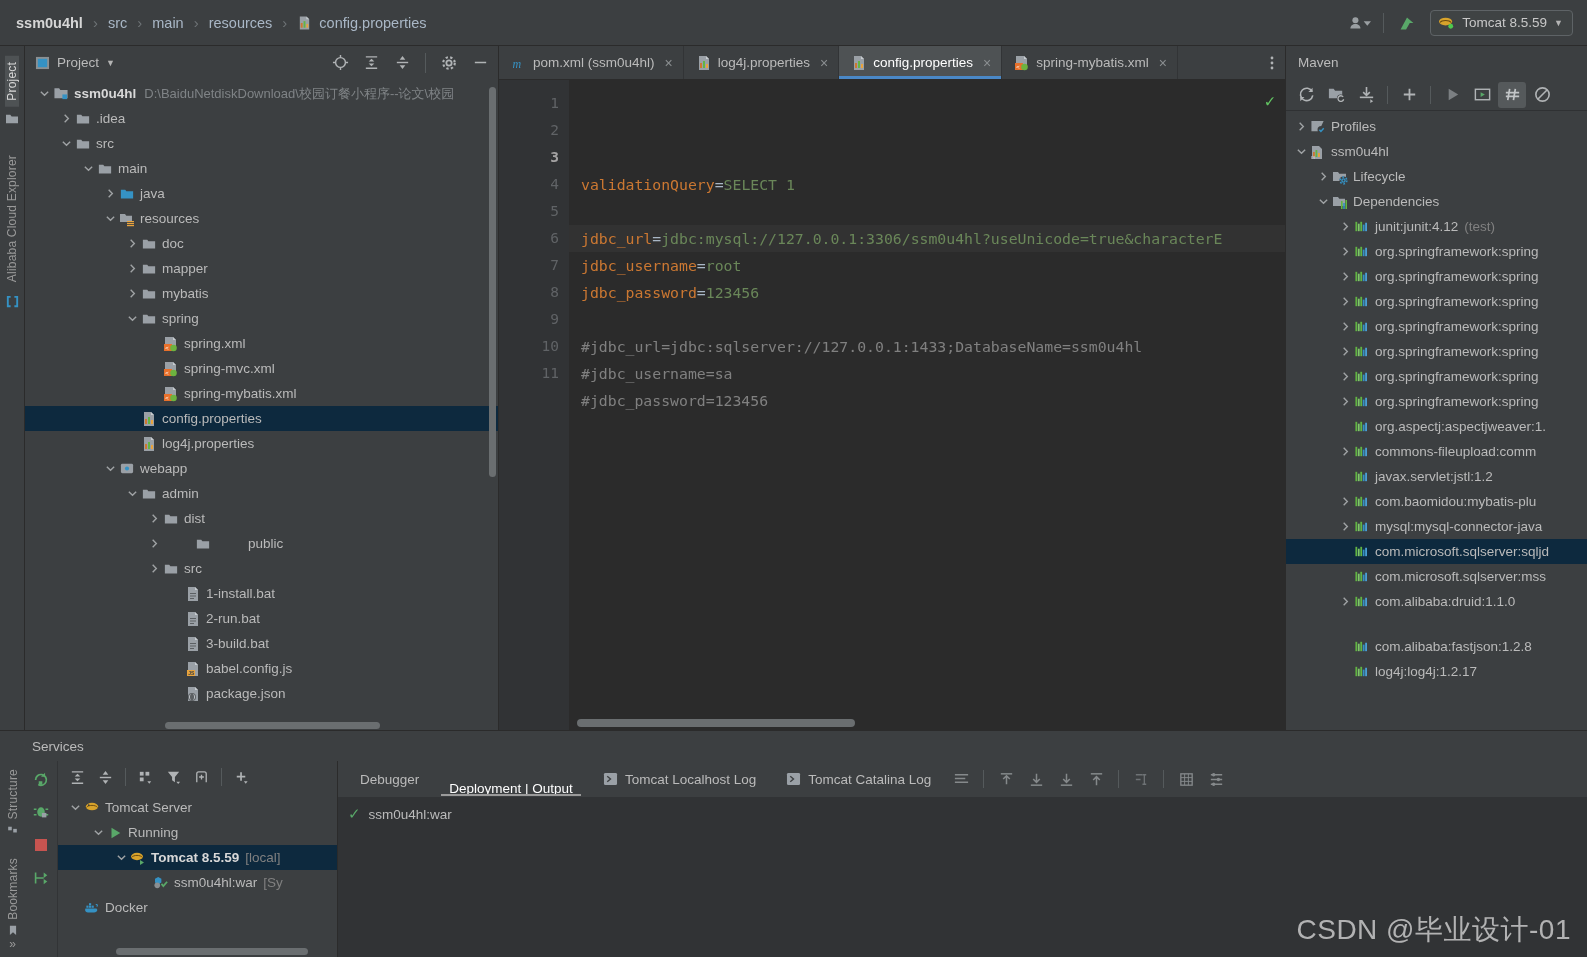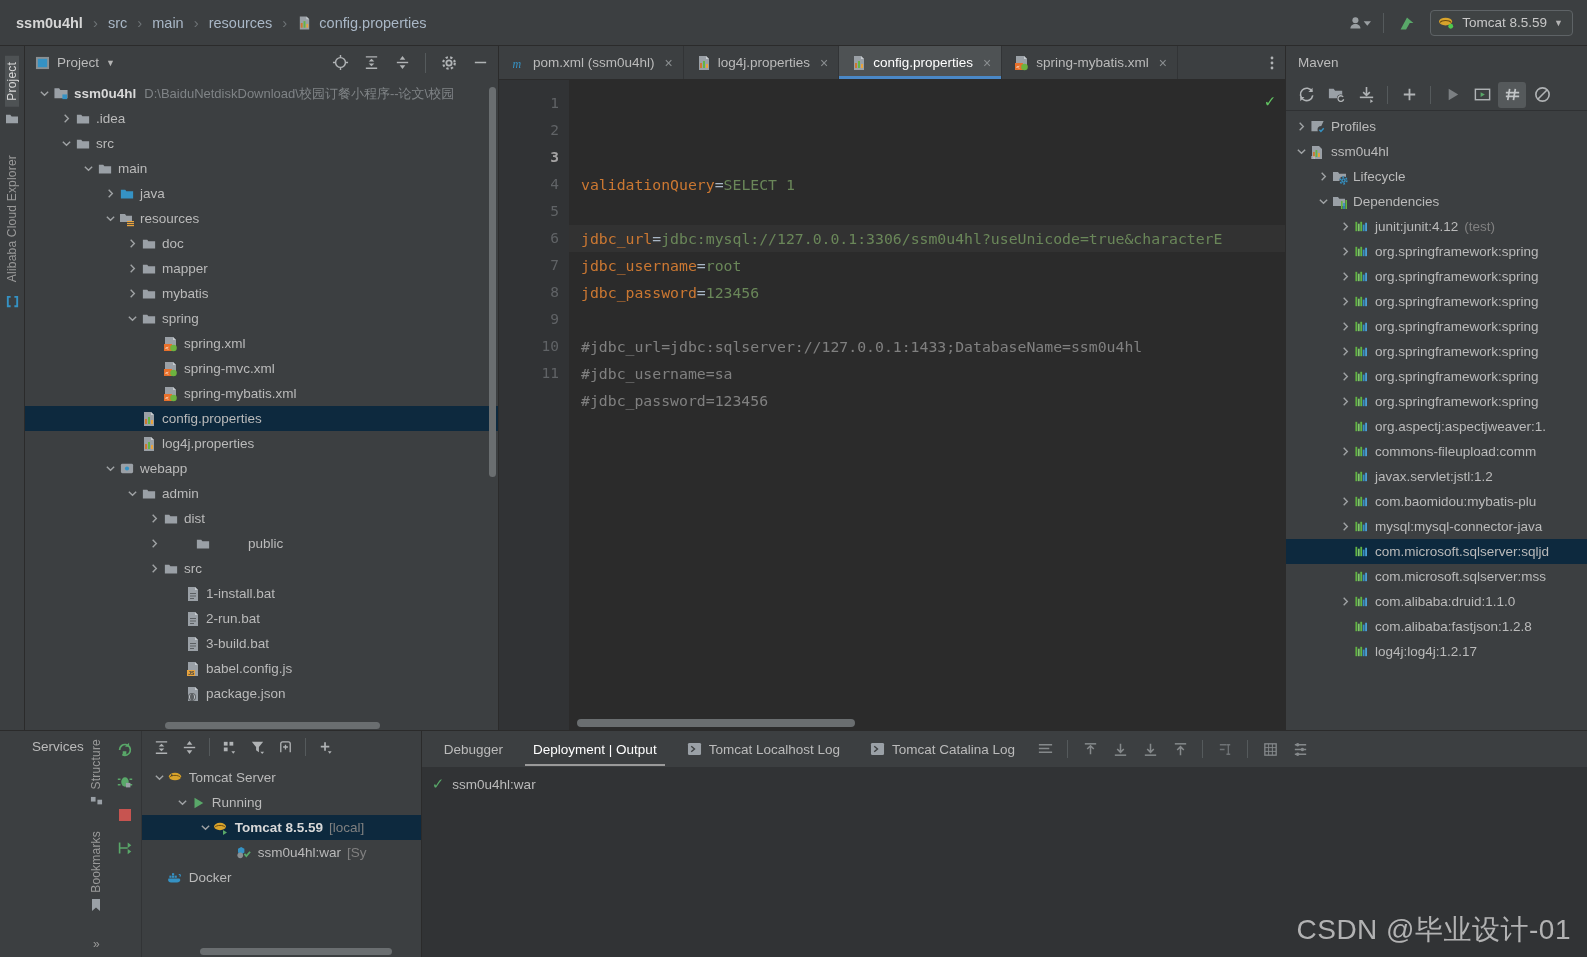--- a/index.html
+++ b/index.html
@@ -148,36 +148,36 @@
   .mp-icon.on { background: #55595b; }
   .mp-sep { width: 1px; height: 18px; background: #555a5c; margin: 0 5px; }
   .mtree { flex: 1; overflow: hidden; padding-top: 3px; }
   .mrow { display: flex; align-items: center; height: 25px; white-space: nowrap; font-size: 13.5px; color: #bababa; cursor: pointer; overflow: hidden; }
   .mrow.sel { background: #0d293e; }
   .dim { color: #808080; }
 
   
   .bottom {
     height: 227px; min-height: 227px; background: #3c3f41;
-    border-top: 1px solid #2b2b2b; display: flex; 
+    border-top: 1px solid #2b2b2b; display: flex; flex-direction: column;
   }
   .bt-header { height: 30px; min-height: 30px; display: flex; align-items: center; padding-left: 32px; font-size: 13.5px; color: #bbbbbb; }
   .bt-body { flex: 1; display: flex; min-height: 0; }
   .bt-leftstrip { width: 25px; min-width: 25px; background: #3c3f41; display: flex; flex-direction: column; align-items: center; }
   .svc-runcol { width: 33px; min-width: 33px; background: #3c3f41; display: flex; flex-direction: column; align-items: center; padding-top: 7px; gap: 11px; border-right: 1px solid #323436;}
   .svc-ic { width: 22px; height: 22px; display: flex; align-items: center; justify-content: center; cursor: pointer; }
   .svc-tree-col { width: 280px; min-width: 280px; display: flex; flex-direction: column; border-right: 1px solid #2b2b2b; position: relative;}
   .svc-toolbar { height: 32px; min-height: 32px; display: flex; align-items: center; gap: 1px; padding-left: 6px; }
   .svc-tbic { width: 27px; height: 25px; display: flex; align-items: center; justify-content: center; cursor: pointer; }
   .svc-tree { flex: 1; padding-top: 2px; overflow: hidden; }
   .svc-hscroll { position: absolute; left: 58px; bottom: 2px; width: 192px; height: 7px; background: #6a6e70; border-radius: 4px; }
   .svc-right { flex: 1; display: flex; flex-direction: column; min-width: 0; }
   .svc-tabs { height: 36px; min-height: 36px; display: flex; align-items: center; gap: 2px; padding-left: 8px; }
   .svc-tab { padding: 0 14px; height: 34px; display: flex; align-items: center; gap: 7px; font-size: 13.5px; color: #bbbbbb; cursor: pointer; position: relative;}
-  .svc-tab.active { color: #ffffff; }
+  .svc-tab.active { color: #ffffff; align-items: flex-end; }
   .svc-tab.active::after { content:""; position: absolute; left: 6px; right: 6px; bottom: 0; height: 2px; background: #9a9a9a; }
   .svc-tab-sep { width: 1px; height: 18px; background: #555a5c; margin: 0 6px; }
   .svc-tbr { width: 28px; height: 26px; display: flex; align-items: center; justify-content: center; cursor: pointer; }
   .svc-out { flex: 1; background: #313335; padding: 8px 10px; font-size: 13.5px; color: #bbbbbb; position: relative;}
   .out-row { display: flex; align-items: center; gap: 8px; }
   .watermark {
     position: absolute; right: 16px; bottom: 8px;
     font-size: 28px; color: #c9c9c9; opacity: .85;
     font-family: "Liberation Sans", sans-serif; letter-spacing: .5px;
     pointer-events: none;
@@ -1076,21 +1076,21 @@
               <svg width="16" height="15" viewBox="0 0 16 16">
                 <rect x="1" y="3" width="1.9" height="10" fill="#62b543"></rect>
                 <rect x="3.6" y="5" width="1.9" height="8" fill="#7fc76a"></rect>
                 <rect x="6.2" y="3" width="1.9" height="10" fill="#62b543"></rect>
                 <rect x="8.8" y="6" width="1.9" height="7" fill="#3592c4"></rect>
                 <rect x="11.4" y="4" width="1.9" height="9" fill="#4aa3da"></rect>
               </svg>
             </span>
             <span>com.alibaba:druid:1.1.0</span>
           </div>
-          <div class="mrow" style="padding-left: 52px;">
+          <div class="mrow" style="padding-left: 52px; margin-top: 20px;">
             <span class="arrow"></span>
             <span class="ticon">
               <svg width="16" height="15" viewBox="0 0 16 16">
                 <rect x="1" y="3" width="1.9" height="10" fill="#62b543"></rect>
                 <rect x="3.6" y="5" width="1.9" height="8" fill="#7fc76a"></rect>
                 <rect x="6.2" y="3" width="1.9" height="10" fill="#62b543"></rect>
                 <rect x="8.8" y="6" width="1.9" height="7" fill="#3592c4"></rect>
                 <rect x="11.4" y="4" width="1.9" height="9" fill="#4aa3da"></rect>
               </svg>
             </span>

